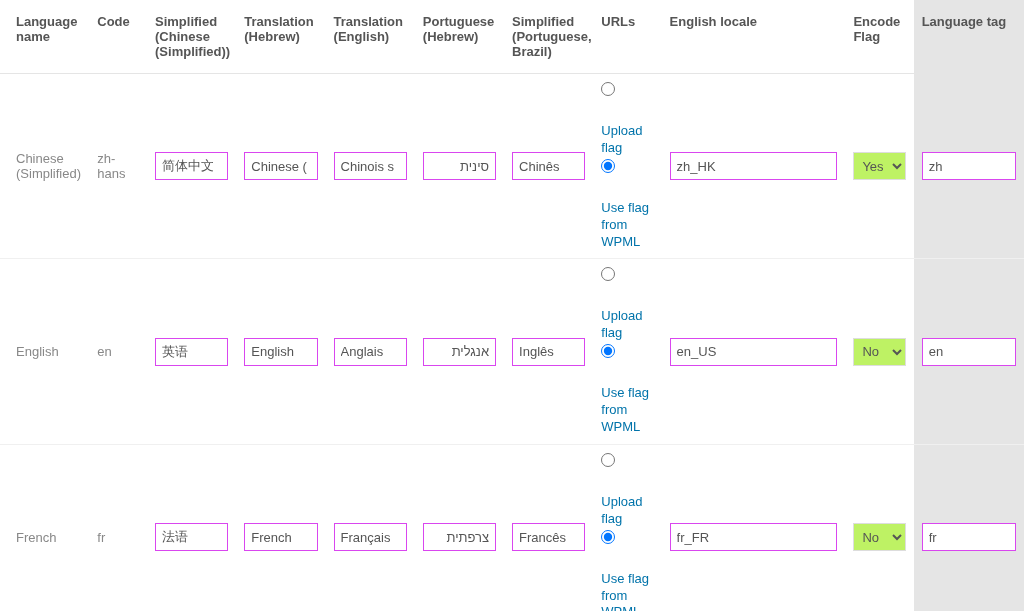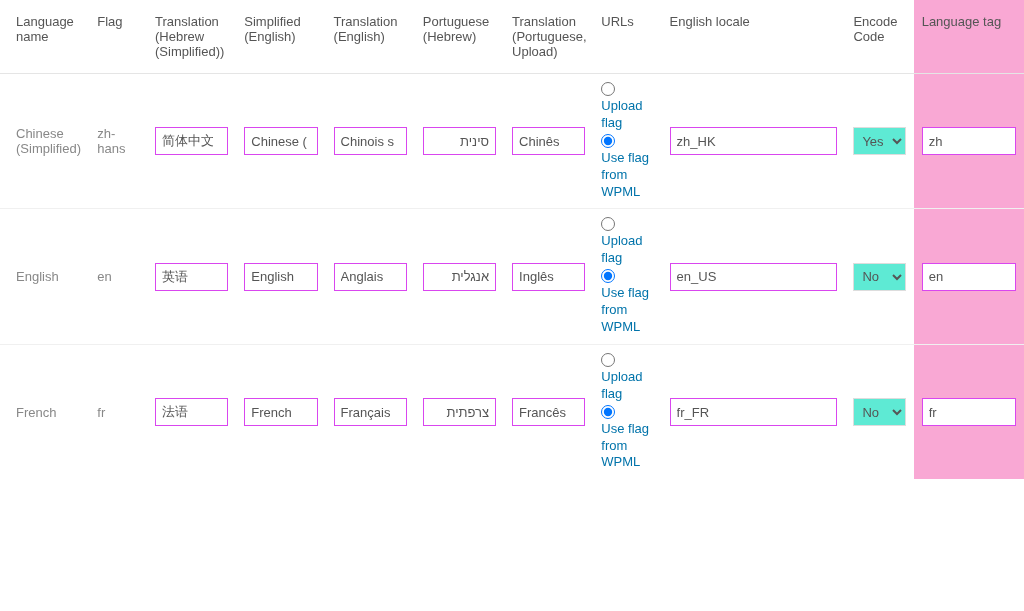--- a/index.html
+++ b/index.html
@@ -14,21 +14,21 @@
       background: #fff;
       width: 1024px;
     }
     table {
       border-collapse: collapse;
       width: 100%;
       table-layout: fixed;
     }
     thead th {
       text-align: left;
-      font-weight: normal;
+      font-weight: bold;
       color: #555;
       padding: 14px 8px;
       border-bottom: 1px solid #e5e5e5;
       vertical-align: top;
       font-size: 13px;
     }
     thead th:first-child {
       padding-left: 16px;
     }
     tbody td {
@@ -40,54 +40,55 @@
       padding-left: 16px;
     }
     .col-name { width: 85px; }
     .col-code { width: 55px; }
     .col-trans { width: 85px; }
     .col-flag { width: 65px; }
     .col-locale { width: 175px; }
     .col-encode { width: 65px; }
     .col-tag { width: 105px; }
     .hl {
-      background-color: #f9a8d4;
+      background-color: #e5e5e5;
     }
     input[type="text"] {
       width: 100%;
       padding: 4px 6px;
       border: 1px solid #d946ef;
       font-size: 13px;
       color: #555;
       font-family: inherit;
       height: 28px;
     }
     input[type="text"].rtl {
       direction: rtl;
       text-align: right;
     }
     select {
       width: 100%;
       padding: 3px 4px;
       border: 1px solid #ddd;
       font-size: 13px;
       color: #555;
-      background: #5eead4;
+      background: #bef264;
       height: 28px;
       font-family: inherit;
     }
     .flag-group {
       display: flex;
       flex-direction: column;
       gap: 2px;
     }
     .flag-option {
       display: flex;
       flex-direction: column;
       align-items: flex-start;
+      gap: 25px;
     }
     .flag-option input[type="radio"] {
       width: 14px;
       height: 14px;
       margin-bottom: 2px;
     }
     .flag-label {
       color: #0173aa;
       font-size: 13px;
       line-height: 1.3;
@@ -110,29 +111,29 @@
     <col class="col-trans">
     <col class="col-trans">
     <col class="col-flag">
     <col class="col-locale">
     <col class="col-encode">
     <col class="col-tag">
   </colgroup>
   <thead>
     <tr>
       <th>Language name</th>
-      <th>Flag</th>
-      <th>Translation (Hebrew (Simplified))</th>
-      <th>Simplified (English)</th>
+      <th>Code</th>
+      <th>Simplified (Chinese (Simplified))</th>
+      <th>Translation (Hebrew)</th>
       <th>Translation (English)</th>
       <th>Portuguese (Hebrew)</th>
-      <th>Translation (Portuguese, Upload)</th>
+      <th>Simplified (Portuguese, Brazil)</th>
       <th>URLs</th>
       <th>English locale</th>
-      <th>Encode Code</th>
+      <th>Encode Flag</th>
       <th class="hl">Language tag</th>
     </tr>
   </thead>
   <tbody id="table-body">
   <tr>
         <td>Chinese (Simplified)</td>
         <td>zh-hans</td>
         <td><input type="text" value="简体中文" style=""></td>
         <td><input type="text" value="Chinese (" style=""></td>
         <td><input type="text" value="Chinois s" style=""></td>

